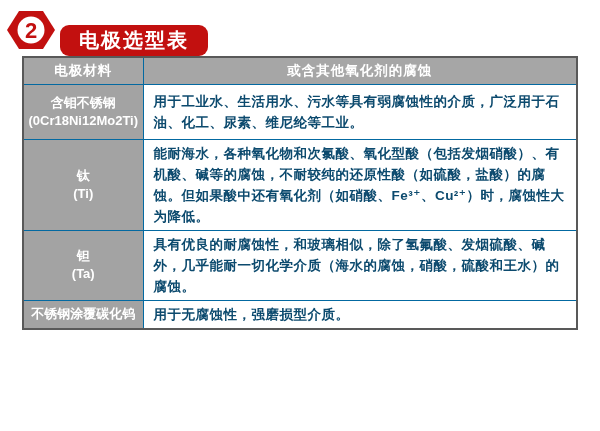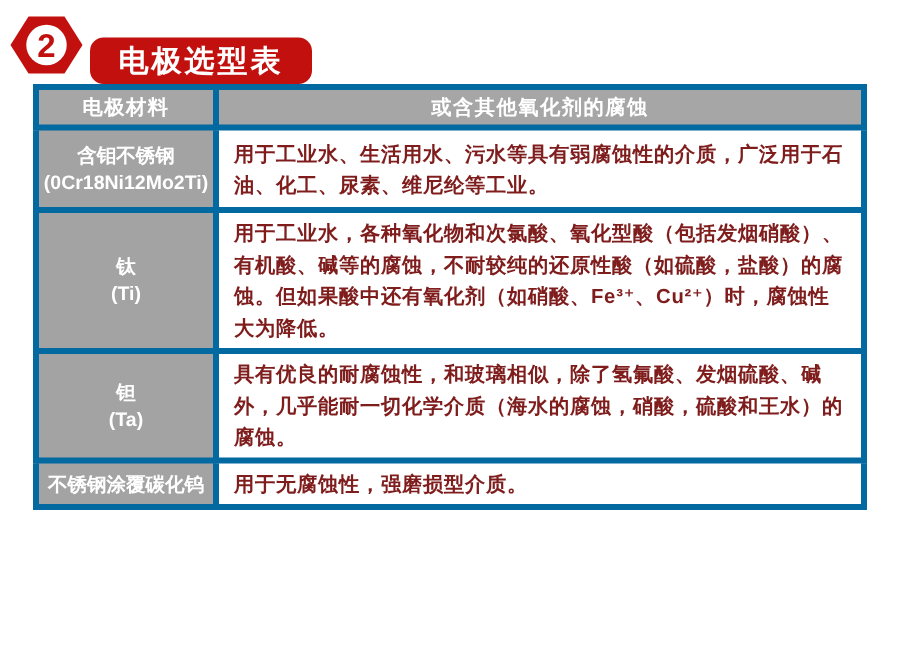--- a/index.html
+++ b/index.html
@@ -13,32 +13,32 @@
     background:#c2100f; border-radius:9px; color:#ffffff;
     font-size:20px; font-weight:bold; letter-spacing:2px;
     display:flex; align-items:center; justify-content:center;margin-top:12px;
   }
 
   .table-wrap { padding:0 22px; }
   table.sel-table {
     width:556px; border-collapse:collapse; table-layout:fixed;
     border:2px solid #595959;
   }
-  .sel-table th, .sel-table td { border:4px solid #0369a1; }
+  .sel-table th, .sel-table td { border:1px solid #0369a1; }
   .sel-table th {
     background:#a6a6a6; color:#ffffff; font-size:13.5px; font-weight:bold;
     height:27px; letter-spacing:1px;
   }
   col.c-material { width:120px; }
   td.material-cell {
     background:#a3a3a3; color:#ffffff; text-align:center;
     font-size:13px; font-weight:bold; line-height:18px; padding:0;
   }
   td.desc-cell {
-    color:#7f1d1d; font-size:13.5px; font-weight:bold;
+    color:#0c4a6e; font-size:13.5px; font-weight:bold;
     line-height:21px; padding:3px 8px 3px 10px; letter-spacing:0.5px;
     text-align:left; vertical-align:middle; background:#ffffff;
   }
   .material-code:empty { display:none; }
   .material-code { display:block; }
 </style>
 </head>
 <body>
 
 <div class="page-header">
@@ -70,21 +70,21 @@
       <td class="desc-cell">用于工业水、生活用水、污水等具有弱腐蚀性的介质，广泛用于石油、化工、尿素、维尼纶等工业。</td>
     </tr>
 
 
 
     <tr style="height:70px">
       <td class="material-cell">
         <span>钛</span>
         <span class="material-code">(Ti)</span>
       </td>
-      <td class="desc-cell">用于工业水，各种氧化物和次氯酸、氧化型酸（包括发烟硝酸）、有机酸、碱等的腐蚀，不耐较纯的还原性酸（如硫酸，盐酸）的腐蚀。但如果酸中还有氧化剂（如硝酸、Fe³⁺、Cu²⁺）时，腐蚀性大为降低。</td>
+      <td class="desc-cell">能耐海水，各种氧化物和次氯酸、氧化型酸（包括发烟硝酸）、有机酸、碱等的腐蚀，不耐较纯的还原性酸（如硫酸，盐酸）的腐蚀。但如果酸中还有氧化剂（如硝酸、Fe³⁺、Cu²⁺）时，腐蚀性大为降低。</td>
     </tr>
 
     <tr style="height:52px">
       <td class="material-cell">
         <span>钽</span>
         <span class="material-code">(Ta)</span>
       </td>
       <td class="desc-cell">具有优良的耐腐蚀性，和玻璃相似，除了氢氟酸、发烟硫酸、碱外，几乎能耐一切化学介质（海水的腐蚀，硝酸，硫酸和王水）的腐蚀。</td>
     </tr>
 

